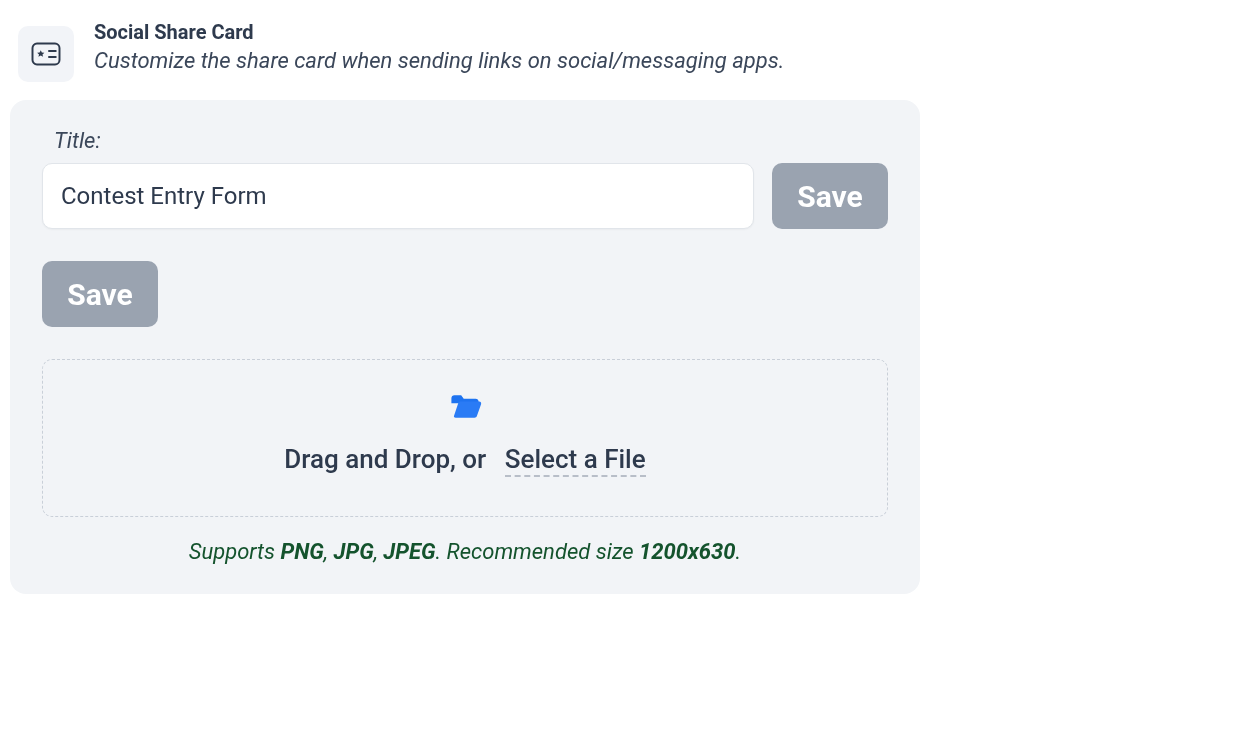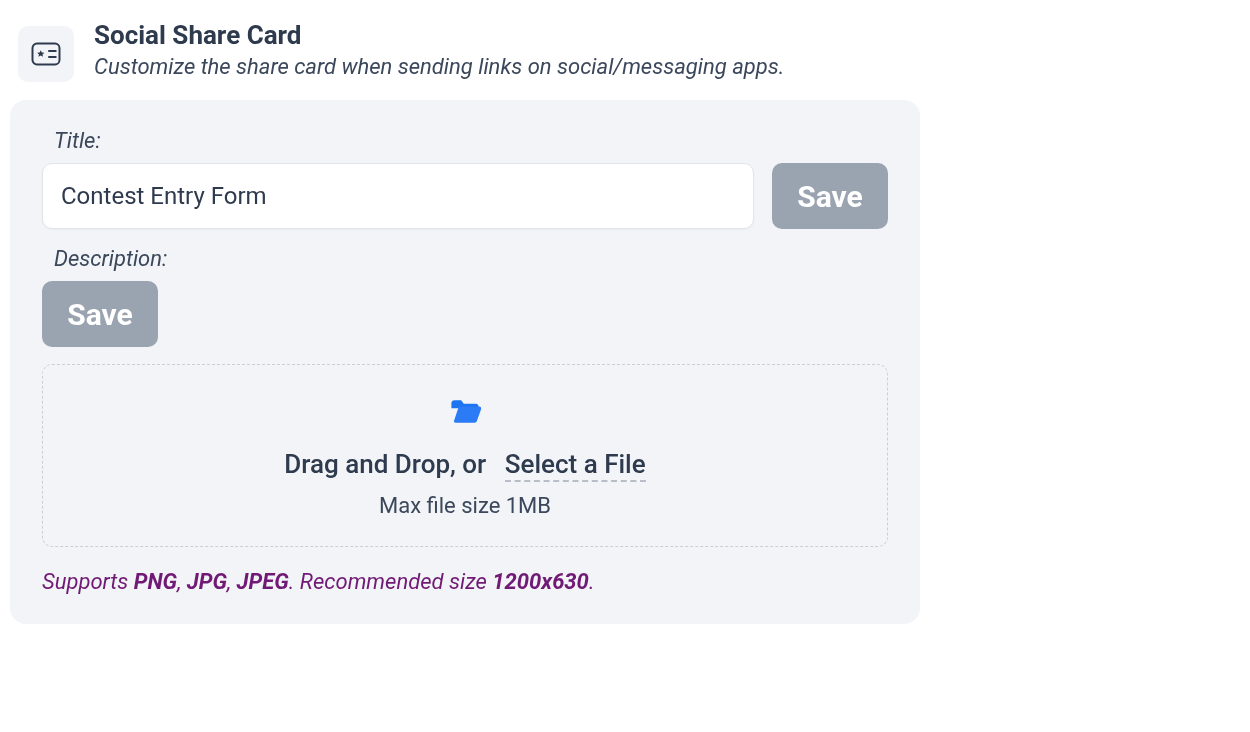--- a/index.html
+++ b/index.html
@@ -30,21 +30,21 @@
     background: #f2f4f8;
     display: flex;
     align-items: center;
     justify-content: center;
     flex-shrink: 0;
     margin-top: 6px;
   }
   .icon-tile svg { width: 30px; height: 30px; }
   .header-text h1 {
     margin: 0 0 4px 0;
-    font-size: 26px;
+    font-size: 20px;
     font-weight: 700;
     color: #2e3a4d;
   }
   .header-text p {
     margin: 0;
     font-size: 22px;
     font-style: italic;
     color: #3b475a;
     text-align: right;
   }
@@ -57,21 +57,21 @@
     font-size: 22px;
     font-style: italic;
     color: #3b475a;
     margin-bottom: 10px;
     margin-left: 12px;
   }
   .row {
     display: flex;
     gap: 18px;
     align-items: flex-start;
-    margin-bottom: 17px;
+    margin-bottom: 32px;
   }
   .text-input {
     flex: 1;
     height: 66px;
     border: 1px solid #e1e5ea;
     border-radius: 10px;
     background: #ffffff;
     font-size: 24px;
     color: #2e3a4d;
     padding: 0 18px;
@@ -116,21 +116,22 @@
     margin-left: 12px;
   }
   .drop-sub {
     font-size: 22px;
     color: #3b475a;
   }
   .support-line {
     margin-top: 22px;
     font-size: 22px;
     font-style: italic;
-    color: #701a75;
+    color: #14532d;
+    text-align: center;
   }
   .support-line b { font-weight: 700; font-style: italic; }
 </style>
 </head>
 <body>
 
 <div class="wrap">
 
   <div class="header">
     <div class="icon-tile">
@@ -148,36 +149,34 @@
   </div>
 
   <div class="panel">
 
     <div class="field-label">Title:</div>
     <div class="row">
       <input type="text" class="text-input" value="Contest Entry Form" style="">
       <button class="save-btn">Save</button>
     </div>
 
-    <div class="field-label">Description:</div>
     <div class="row">
       <button class="save-btn">Save</button>
     </div>
 
     <div class="dropzone">
       <span class="folder-icon">
         <svg viewBox="0 0 40 34">
           <path d="M4 9 c0 -2 1.5 -3.5 3.5 -3.5 h8 l3 4 h14 c2 0 3.5 1.5 3.5 3.5 v2 H4 z" fill="#1e73f0"></path>
           <path d="M7 30 L12 15 c0.4 -1.2 1.5 -2 2.8 -2 h22 c1.6 0 2.6 1.5 2.1 3 L34 30 c-0.4 1.2 -1.5 2 -2.8 2 H9 c-1.3 0 -2.3 -0.9 -2 -2 z" fill="#2a7bf5"></path>
         </svg>
       </span>
       <div class="drop-text">
         <span>Drag and Drop, or </span><span class="select-link">Select a File</span>
       </div>
-      <div class="drop-sub">Max file size 1MB</div>
     </div>
 
     <div class="support-line">
       <span>Supports </span><b>PNG</b><span>, </span><b>JPG</b><span>, </span><b>JPEG</b><span>. Recommended size </span><b>1200x630</b><span>.</span>
     </div>
 
   </div>
 
 </div>
 

